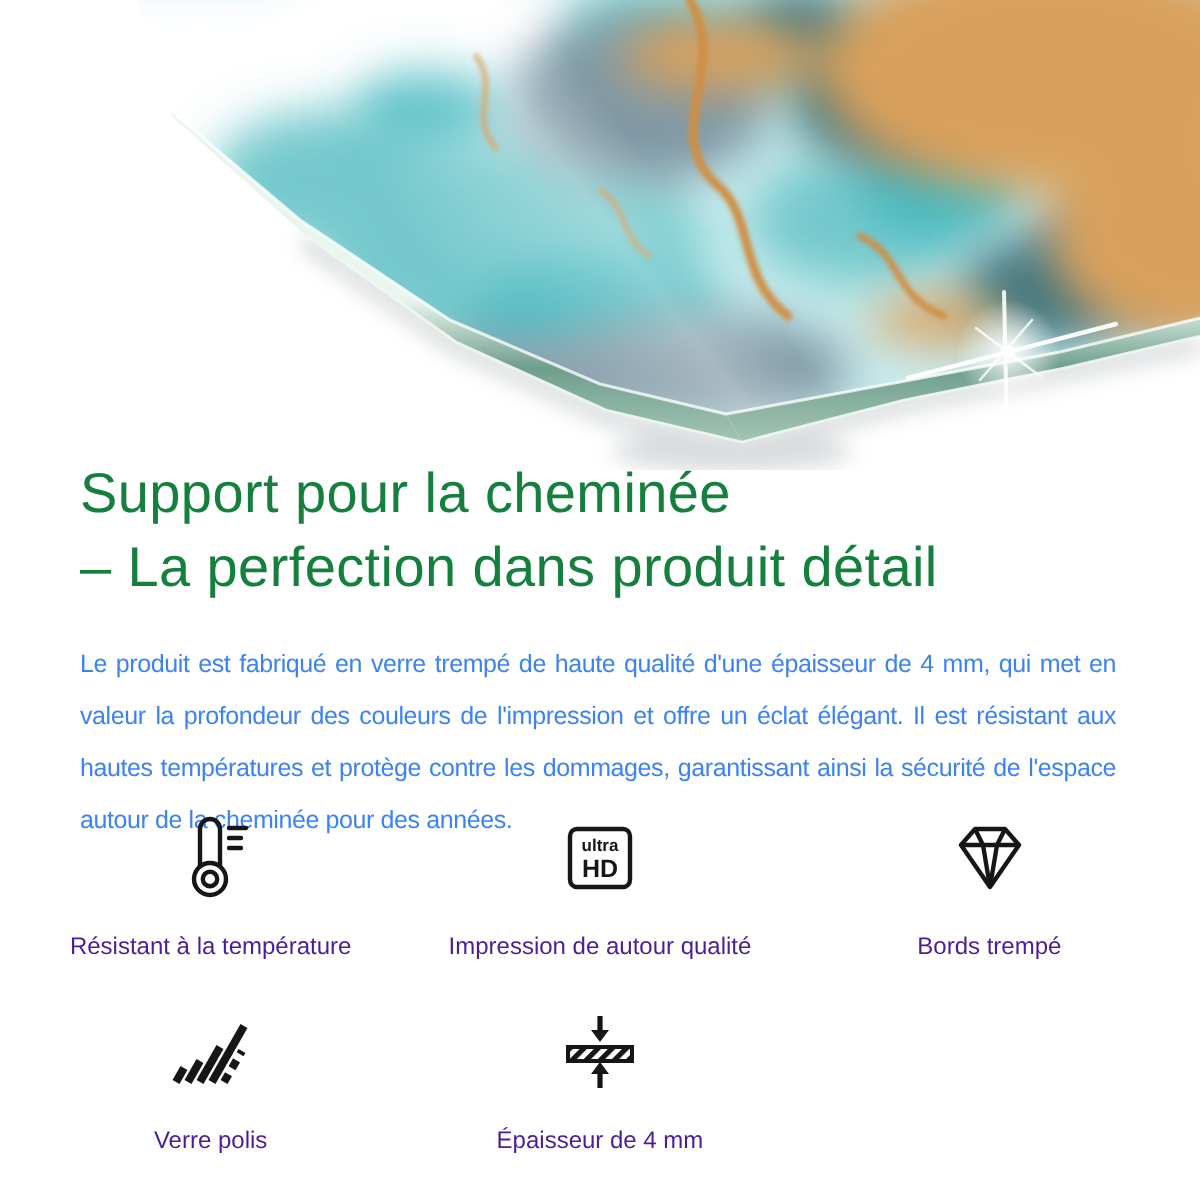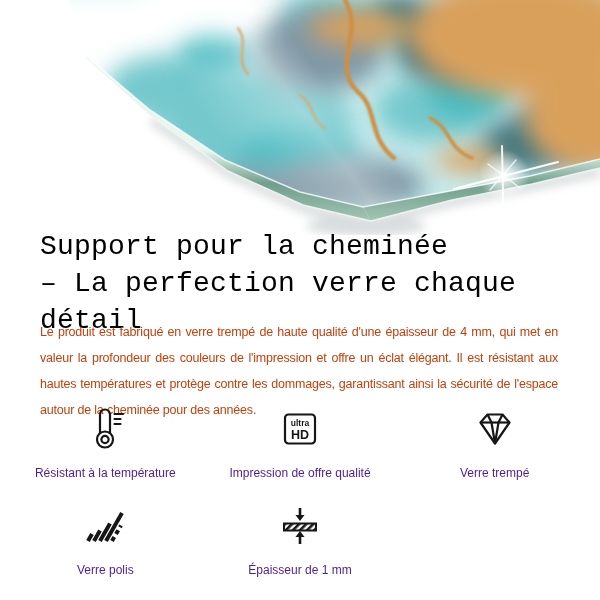--- a/index.html
+++ b/index.html
@@ -1,24 +1,24 @@
 <!DOCTYPE html>
 <html><head>
 <meta charset="utf-8">
 <style>
   html,body{margin:0;padding:0;background:#fff;}
   .page{position:relative;width:600px;height:600px;background:#ffffff;overflow:hidden;
         font-family:"Liberation Sans",sans-serif;}
   .hero{position:absolute;top:0;left:0;width:600px;height:235px;}
   .hero svg{display:block;}
   .title{position:absolute;left:40px;top:228px;width:530px;
-         font-family:Liberation Mono, monospace;
-         font-size:28px;line-height:37px;color:#000000;font-weight:400;letter-spacing:0.2px;}
+         font-family:Liberation Sans, sans-serif;
+         font-size:28px;line-height:37px;color:#15803d;font-weight:400;letter-spacing:0.2px;}
   .para{position:absolute;left:40px;top:306px;width:518px;
-        font-size:12.5px;line-height:26px;color:#c2410c;text-align:justify;letter-spacing:-0.2px;}
+        font-size:12.5px;line-height:26px;color:#3b82f6;text-align:justify;letter-spacing:-0.2px;}
   .features{position:absolute;left:8px;top:405px;width:584px;
             display:grid;grid-template-columns:repeat(3,1fr);row-gap:22px;}
   .feature{display:flex;flex-direction:column;align-items:center;}
   .icon-box{height:48px;display:flex;align-items:center;margin-bottom:13px;}
   .feature-label{font-size:12px;line-height:14px;color:#4c1d95;text-align:right;}
   .ic{stroke:#161616;fill:none;stroke-width:2.2;}
 </style>
 </head>
 <body>
 
@@ -123,21 +123,21 @@
           <path d="M-16 -12 L16 12" stroke-width="1.3" opacity="0.8"></path>
           <path d="M-14 14 L12 -16" stroke-width="1.3" opacity="0.8"></path>
         </g>
         <circle r="3.2" fill="#ffffff"></circle>
       </g>
     </svg>
   </div>
 
   <div class="title">
     <div>Support pour la cheminée</div>
-    <div>– La perfection verre chaque détail</div>
+    <div>– La perfection dans produit détail</div>
   </div>
 
   <p class="para">Le produit est fabriqué en verre trempé de haute qualité d'une épaisseur de 4 mm, qui met en valeur la profondeur des couleurs de l'impression et offre un éclat élégant. Il est résistant aux hautes températures et protège contre les dommages, garantissant ainsi la sécurité de l'espace autour de la cheminée pour des années.</p>
 
   <div class="features">
 
     <div class="feature">
       <div class="icon-box">
         <svg width="40" height="46" viewBox="0 0 40 46">
           <g class="ic" stroke-linecap="round">
@@ -154,38 +154,38 @@
     </div>
 
     <div class="feature">
       <div class="icon-box">
         <svg width="42" height="40" viewBox="0 0 42 40">
           <rect x="6" y="5.5" width="30" height="29" rx="3.5" class="ic" stroke-width="2.4"></rect>
           <text x="21" y="16.5" text-anchor="middle" font-family="Liberation Sans, sans-serif" font-size="8.5" font-weight="700" fill="#161616">ultra</text>
           <text x="21" y="29.5" text-anchor="middle" font-family="Liberation Sans, sans-serif" font-size="12.5" font-weight="700" fill="#161616">HD</text>
         </svg>
       </div>
-      <div class="feature-label">Impression de offre qualité</div>
+      <div class="feature-label">Impression de autour qualité</div>
     </div>
 
 
     <div class="feature">
       <div class="icon-box">
         <svg width="40" height="40" viewBox="0 0 40 40">
           <g class="ic" stroke-width="2" stroke-linejoin="round">
             <path d="M5.5 13.5 L12.5 5.5 H27.5 L34.5 13.5 L20 34.5 Z"></path>
             <path d="M5.5 13.5 H34.5"></path>
             <path d="M12.5 5.5 L16.5 13.5"></path>
             <path d="M27.5 5.5 L23.5 13.5"></path>
             <path d="M16.5 13.5 L20 34.5"></path>
             <path d="M23.5 13.5 L20 34.5"></path>
           </g>
         </svg>
       </div>
-      <div class="feature-label">Verre trempé</div>
+      <div class="feature-label">Bords trempé</div>
     </div>
 
     <div class="feature">
       <div class="icon-box">
         <svg width="44" height="40" viewBox="0 0 44 40">
           <g stroke="#161616" stroke-width="4" fill="none">
             <path d="M5 35 L9 28"></path>
             <path d="M11 35 L17 24.5"></path>
             <path d="M17 35 L27 17.5"></path>
             <path d="M23 35 L39 7"></path>
@@ -199,17 +199,17 @@
     <div class="feature">
       <div class="icon-box">
         <svg width="40" height="40" viewBox="0 0 40 40">
           <rect x="4" y="17.5" width="32" height="7" fill="url(#hatch)" stroke="#161616" stroke-width="2"></rect>
           <path d="M20 2 V9.5" stroke="#161616" stroke-width="2.6"></path>
           <path d="M15.5 9 H24.5 L20 15 Z" fill="#161616"></path>
           <path d="M20 38 V30.5" stroke="#161616" stroke-width="2.6"></path>
           <path d="M15.5 31 H24.5 L20 25 Z" fill="#161616"></path>
         </svg>
       </div>
-      <div class="feature-label">Épaisseur de 1 mm</div>
+      <div class="feature-label">Épaisseur de 4 mm</div>
     </div>
 
   </div>
 </div>
 
 </body></html>

